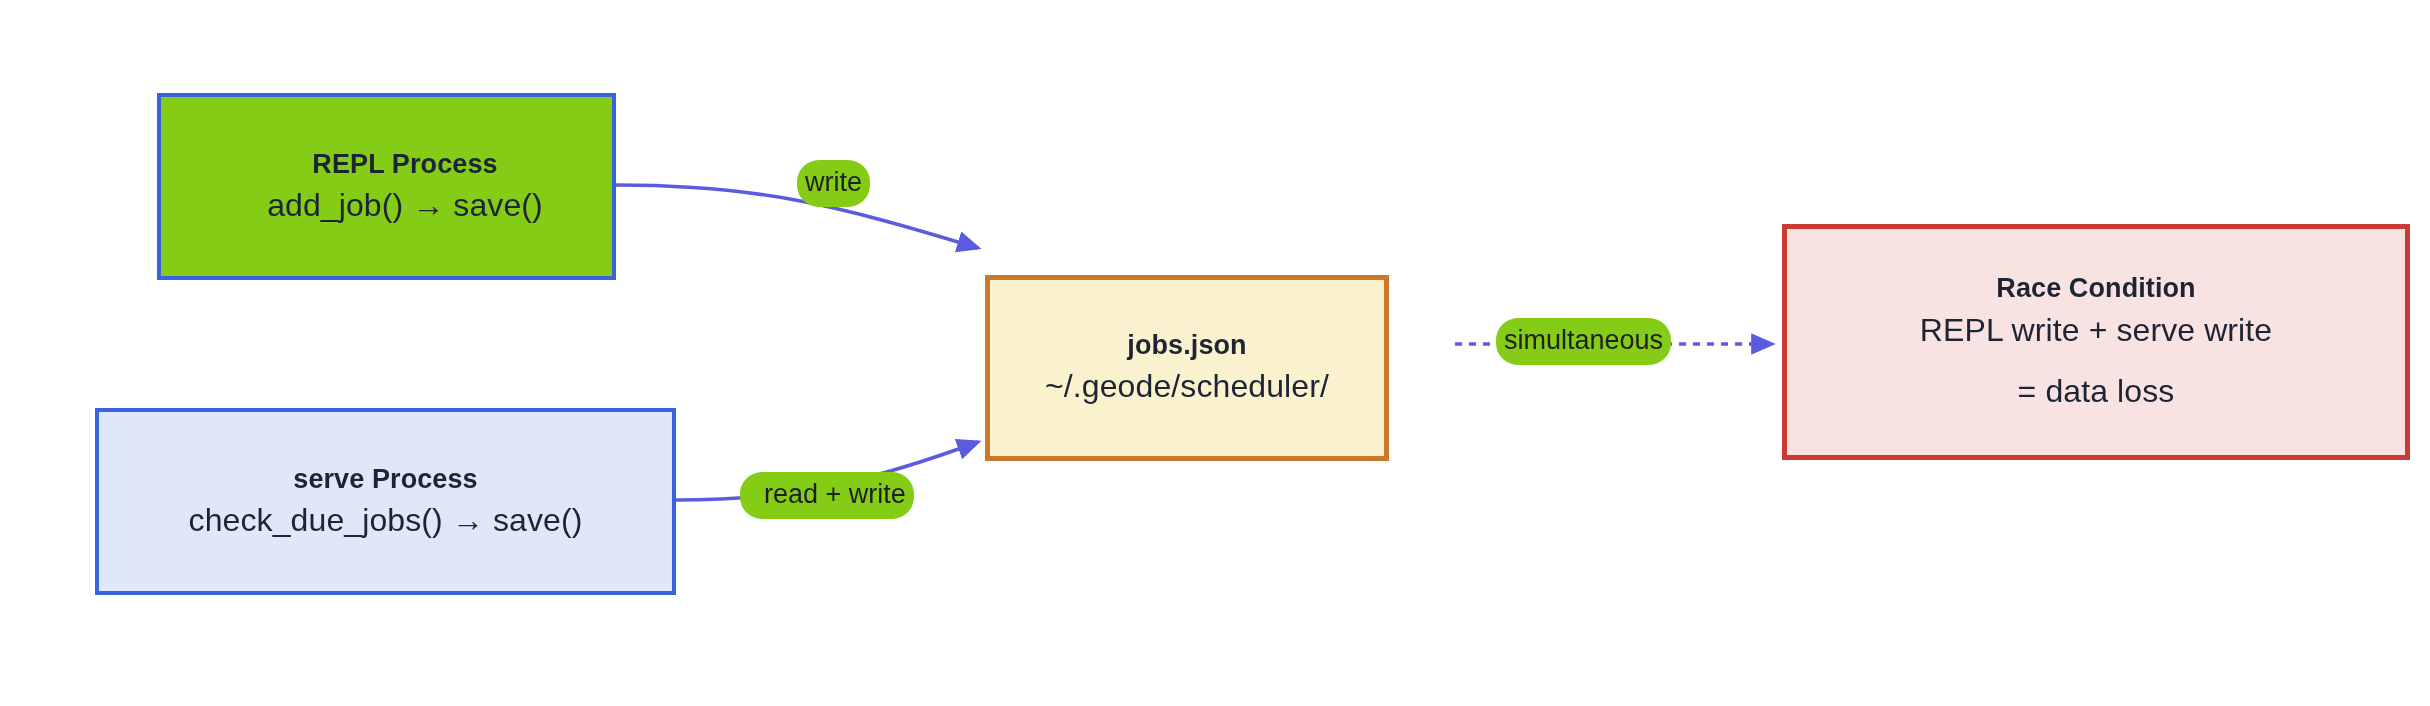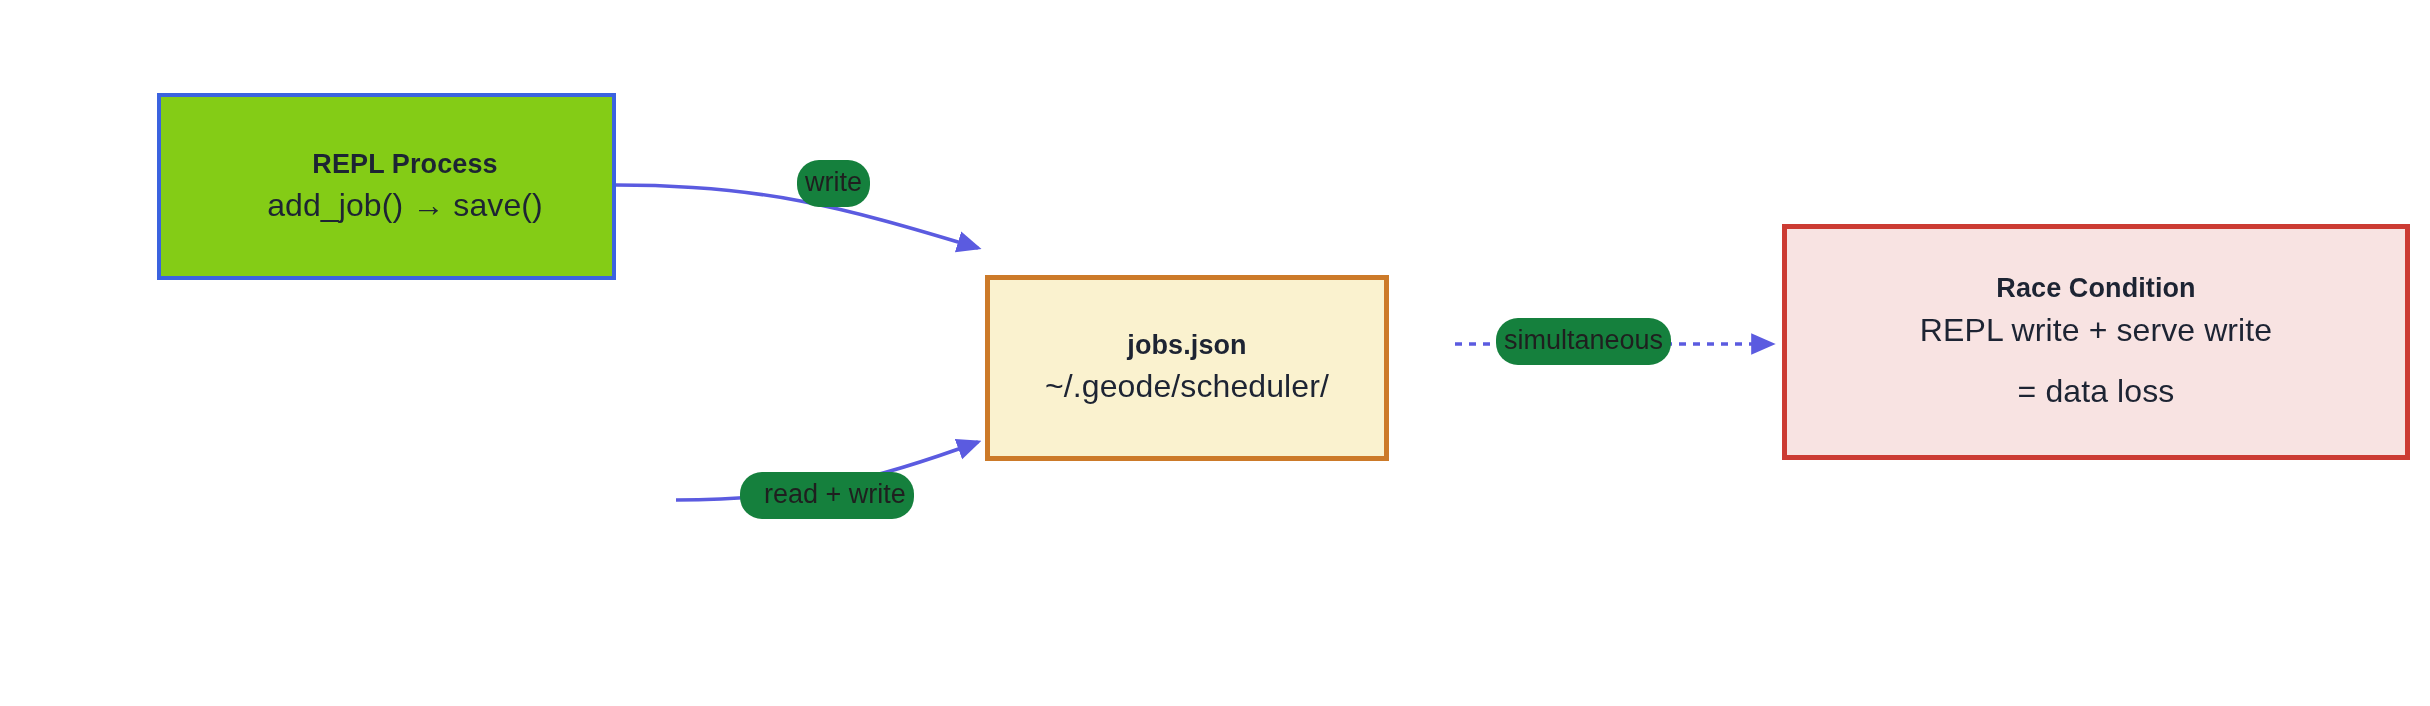--- a/index.html
+++ b/index.html
@@ -74,21 +74,21 @@
   #node-race {
     left: 1782px; top: 224px;
     width: 628px; height: 236px;
     border: 5px solid #cc3b33;
     background: #f8e3e2;
   }
 
   
   .edge-label {
     position: absolute;
-    background: #15803d;
+    background: #84cc16;
     color: #1f1f1f;
     font-size: 27px;
     line-height: 1;
     padding: 9px 8px 11px 8px;
     white-space: nowrap;
     border-radius: 22px;
   }
   #label-write        { left: 797px;  top: 160px; }
   #label-read-write   { left: 740px;  top: 472px; padding-left: 24px; }
   #label-simultaneous { left: 1496px; top: 318px; }
@@ -113,20 +113,24 @@
     <path d="M 676 500 C 800 500, 880 478, 978 442" fill="none" stroke="#5b5be0" stroke-width="3.5" marker-end="url(#arrow-solid)"></path>
 
     <path d="M 1455 344 L 1772 344" fill="none" stroke="#5b5be0" stroke-width="3.5" stroke-dasharray="7 7" marker-end="url(#arrow-dotted)"></path>
   </svg>
 
   <div class="node" id="node-repl">
     <div class="title">REPL Process</div>
     <div class="subtitle">add_job() → save()</div>
   </div>
 
+  <div class="node" id="node-serve">
+    <div class="title">serve Process</div>
+    <div class="subtitle">check_due_jobs() → save()</div>
+  </div>
 
   <div class="node" id="node-jobs">
     <div class="title">jobs.json</div>
     <div class="subtitle">~/.geode/scheduler/</div>
   </div>
 
   <div class="node" id="node-race">
     <div class="title">Race Condition</div>
     <div class="subtitle">REPL write + serve write</div>
     <div class="subtitle">= data loss</div>

